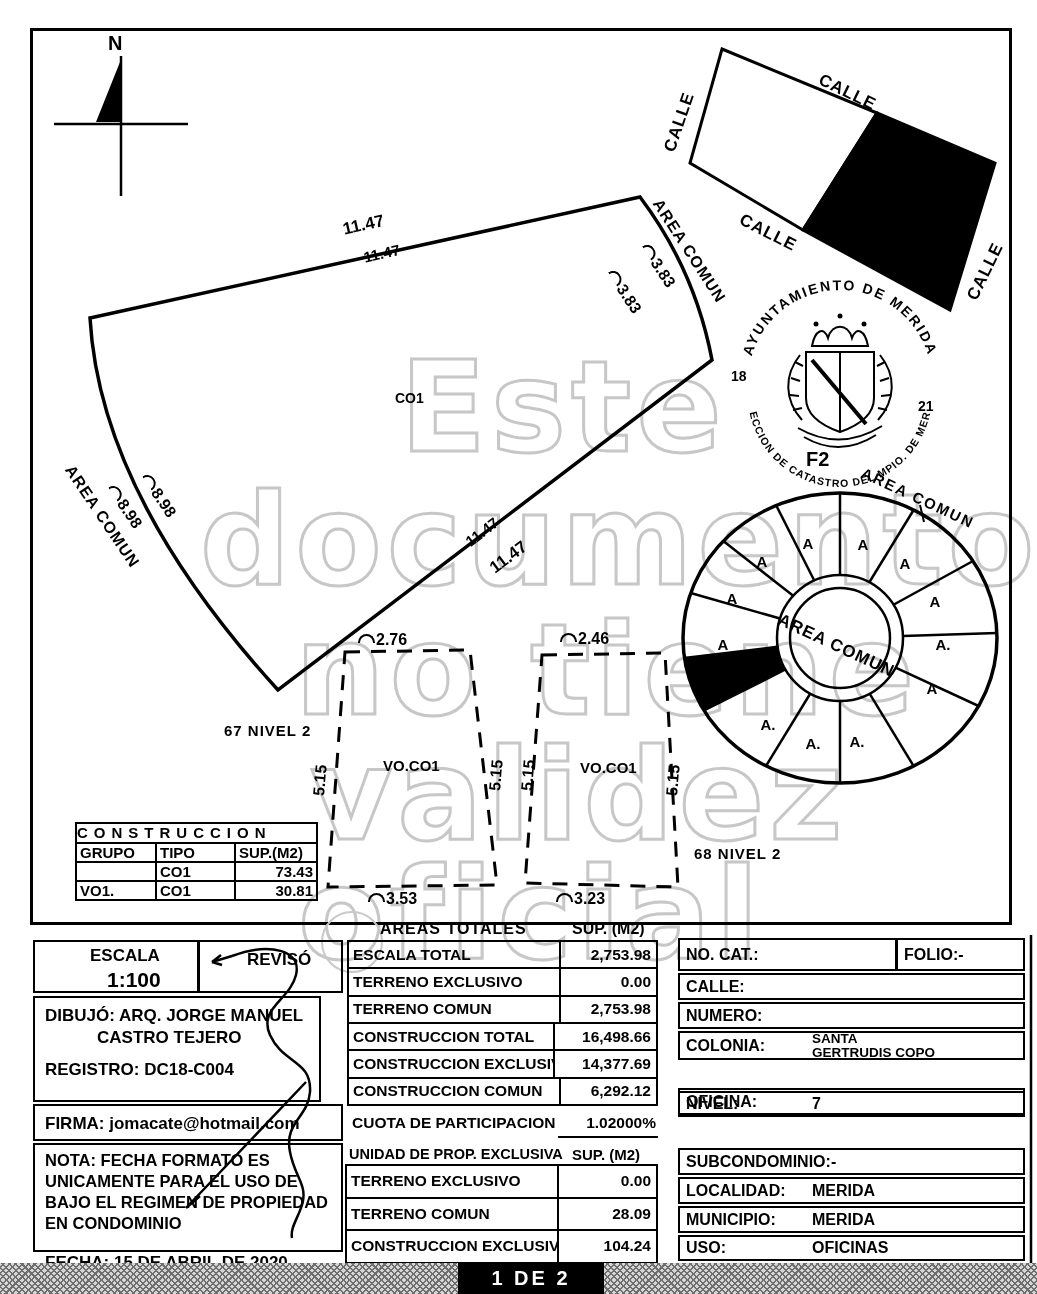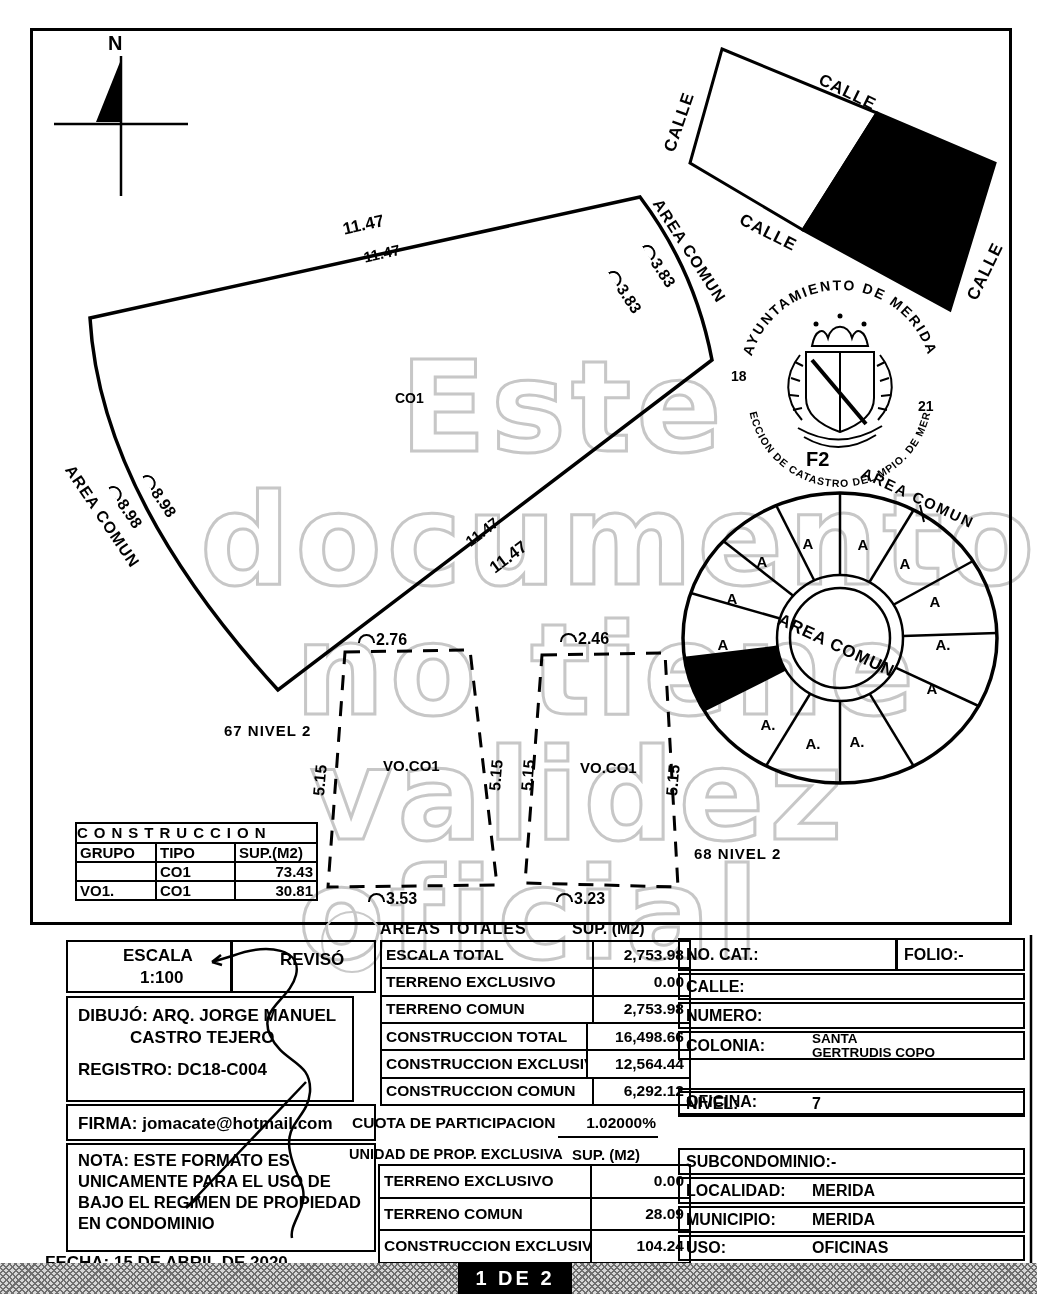--- a/index.html
+++ b/index.html
@@ -11,21 +11,21 @@
            -webkit-text-stroke:3px #c7c7c7;z-index:1;white-space:nowrap;}
   
   .lbl{position:absolute;font-size:16px;font-weight:bold;white-space:nowrap;z-index:4;
        transform-origin:0 0;}
   .arc{display:inline-block;width:13px;height:7px;border:2.5px solid #000;border-bottom:none;
        border-radius:14px 14px 0 0;vertical-align:2px;margin-right:1px;}
   svg.linework{position:absolute;left:0;top:0;z-index:3;pointer-events:none;}
   .panel-border{position:absolute;left:30px;top:28px;width:976px;height:891px;
                 border:3px solid #000;z-index:2;}
   
-  .box{position:absolute;border:2.5px solid #000;z-index:4;box-sizing:border-box;background:transparent;margin-left:33px;}
+  .box{position:absolute;border:2.5px solid #000;z-index:4;box-sizing:border-box;background:transparent;}
   .cell-txt{position:absolute;font-weight:bold;white-space:nowrap;}
   .mtable{display:flex;flex-direction:column;}
   .mrow{display:flex;flex:1;border-bottom:2.5px solid #000;align-items:center;}
   .mrow:last-child{border-bottom:none;}
   .mlabel{width:206px;border-right:2.5px solid #000;align-self:stretch;display:flex;
           align-items:center;padding-left:4px;font-size:15.5px;font-weight:bold;white-space:nowrap;overflow:hidden;}
   .mval{flex:1;text-align:right;padding-right:5px;font-size:15.5px;font-weight:bold;white-space:nowrap;padding-left:27px;}
   .prow{position:absolute;left:678px;width:347px;border:2.5px solid #000;z-index:4;
         box-sizing:border-box;display:flex;align-items:center;}
   .plabel{padding-left:6px;font-size:16px;font-weight:bold;white-space:nowrap;}
@@ -38,21 +38,21 @@
   .ct-grid{display:grid;grid-template-columns:80px 79px 1fr;}
   .ct-cell{border-right:2.5px solid #000;border-bottom:2.5px solid #000;height:17px;line-height:17px;
            font-size:15px;font-weight:bold;padding-left:3px;white-space:nowrap;overflow:hidden;}
   .ct-cell.num{text-align:right;padding-right:3px;}
   .ct-cell.last{border-right:none;}
   .ct-cell.bot{border-bottom:none;}
   .hatch{position:absolute;left:0;top:1263px;width:1037px;height:31px;z-index:6;
          background-color:#d6d6d6;
          background-image:repeating-linear-gradient(45deg,#6f6f6f 0 1.5px,transparent 1.5px 4.5px),
                           repeating-linear-gradient(-45deg,#6f6f6f 0 1.5px,transparent 1.5px 4.5px);}
-  .badge{position:absolute;left:458px;top:1263px;width:114px;height:31px;background:#000;color:#fff;
+  .badge{position:absolute;left:458px;top:1263px;width:146px;height:31px;background:#000;color:#fff;
          z-index:7;display:flex;align-items:center;justify-content:center;font-size:20px;
          font-weight:bold;letter-spacing:3px;}
   .nota-line{font-size:16.5px;font-weight:bold;line-height:21px;white-space:nowrap;}
 </style>
 </head>
 <body>
 
 <div class="page">
 
   <div>
@@ -212,37 +212,37 @@
       <div class="ct-cell last num">73.43</div>
       <div class="ct-cell bot">VO1.</div>
       <div class="ct-cell bot">CO1</div>
       <div class="ct-cell bot last num">30.81</div>
     </div>
   </div>
 
   <div class="box" style="left:33px;top:940px;width:310px;height:53px;">
     <div style="position:absolute;left:162px;top:0;bottom:0;width:2.5px;background:#000;"></div>
     <div class="cell-txt" style="left:55px;top:4px;font-size:17px;">ESCALA</div>
-    <div class="cell-txt" style="left:72px;top:26px;font-size:17px;">1:100</div>
+    <div class="cell-txt" style="left:72px;top:26px;font-size:21px;">1:100</div>
     <div class="cell-txt" style="left:212px;top:8px;font-size:17px;">REVISÓ</div>
   </div>
 
   <div class="box" style="left:33px;top:996px;width:288px;height:106px;">
     <div class="cell-txt" style="left:10px;top:8px;font-size:17px;">DIBUJÓ: ARQ. JORGE MANUEL</div>
     <div class="cell-txt" style="left:62px;top:30px;font-size:17px;">CASTRO TEJERO</div>
     <div class="cell-txt" style="left:10px;top:62px;font-size:17px;">REGISTRO: DC18-C004</div>
   </div>
 
   <div class="box" style="left:33px;top:1104px;width:310px;height:37px;">
     <div class="cell-txt" style="left:10px;top:8px;font-size:17px;">FIRMA: jomacate@hotmail.com</div>
   </div>
 
   <div class="box" style="left:33px;top:1143px;width:310px;height:109px;">
     <div style="position:absolute;left:10px;top:5px;">
-      <div class="nota-line">NOTA: ESTE FORMATO ES</div>
+      <div class="nota-line">NOTA: FECHA FORMATO ES</div>
       <div class="nota-line">UNICAMENTE PARA EL USO DE</div>
       <div class="nota-line">BAJO EL REGIMEN DE PROPIEDAD</div>
       <div class="nota-line">EN CONDOMINIO</div>
     </div>
   </div>
 
   <div class="cell-txt" style="left:45px;top:1253px;font-size:17px;z-index:4;">FECHA: 15 DE ABRIL DE 2020</div>
 
   <div class="cell-txt" style="left:380px;top:920px;font-size:16px;letter-spacing:1px;z-index:4;">AREAS TOTALES</div>
   <div class="cell-txt" style="left:572px;top:920px;font-size:16px;z-index:4;">SUP. (M2)</div>
@@ -259,21 +259,21 @@
     <div class="mrow">
         <div class="mlabel">TERRENO COMUN</div>
         <div class="mval">2,753.98</div>
       </div>
     <div class="mrow">
         <div class="mlabel">CONSTRUCCION TOTAL</div>
         <div class="mval">16,498.66</div>
       </div>
     <div class="mrow">
         <div class="mlabel">CONSTRUCCION EXCLUSIVA</div>
-        <div class="mval">12,564.44</div>
+        <div class="mval">14,377.69</div>
       </div>
     <div class="mrow">
         <div class="mlabel">CONSTRUCCION COMUN</div>
         <div class="mval">6,292.12</div>
       </div>
   </div>
 
   <div class="cell-txt" style="left:352px;top:1114px;font-size:15.5px;z-index:4;">CUOTA DE PARTICIPACION</div>
   <div class="cell-txt" style="left:560px;top:1114px;width:96px;text-align:right;font-size:15.5px;z-index:4;">1.02000%</div>
   <div style="position:absolute;left:558px;top:1136px;width:100px;border-top:2.5px solid #000;z-index:4;"></div>

